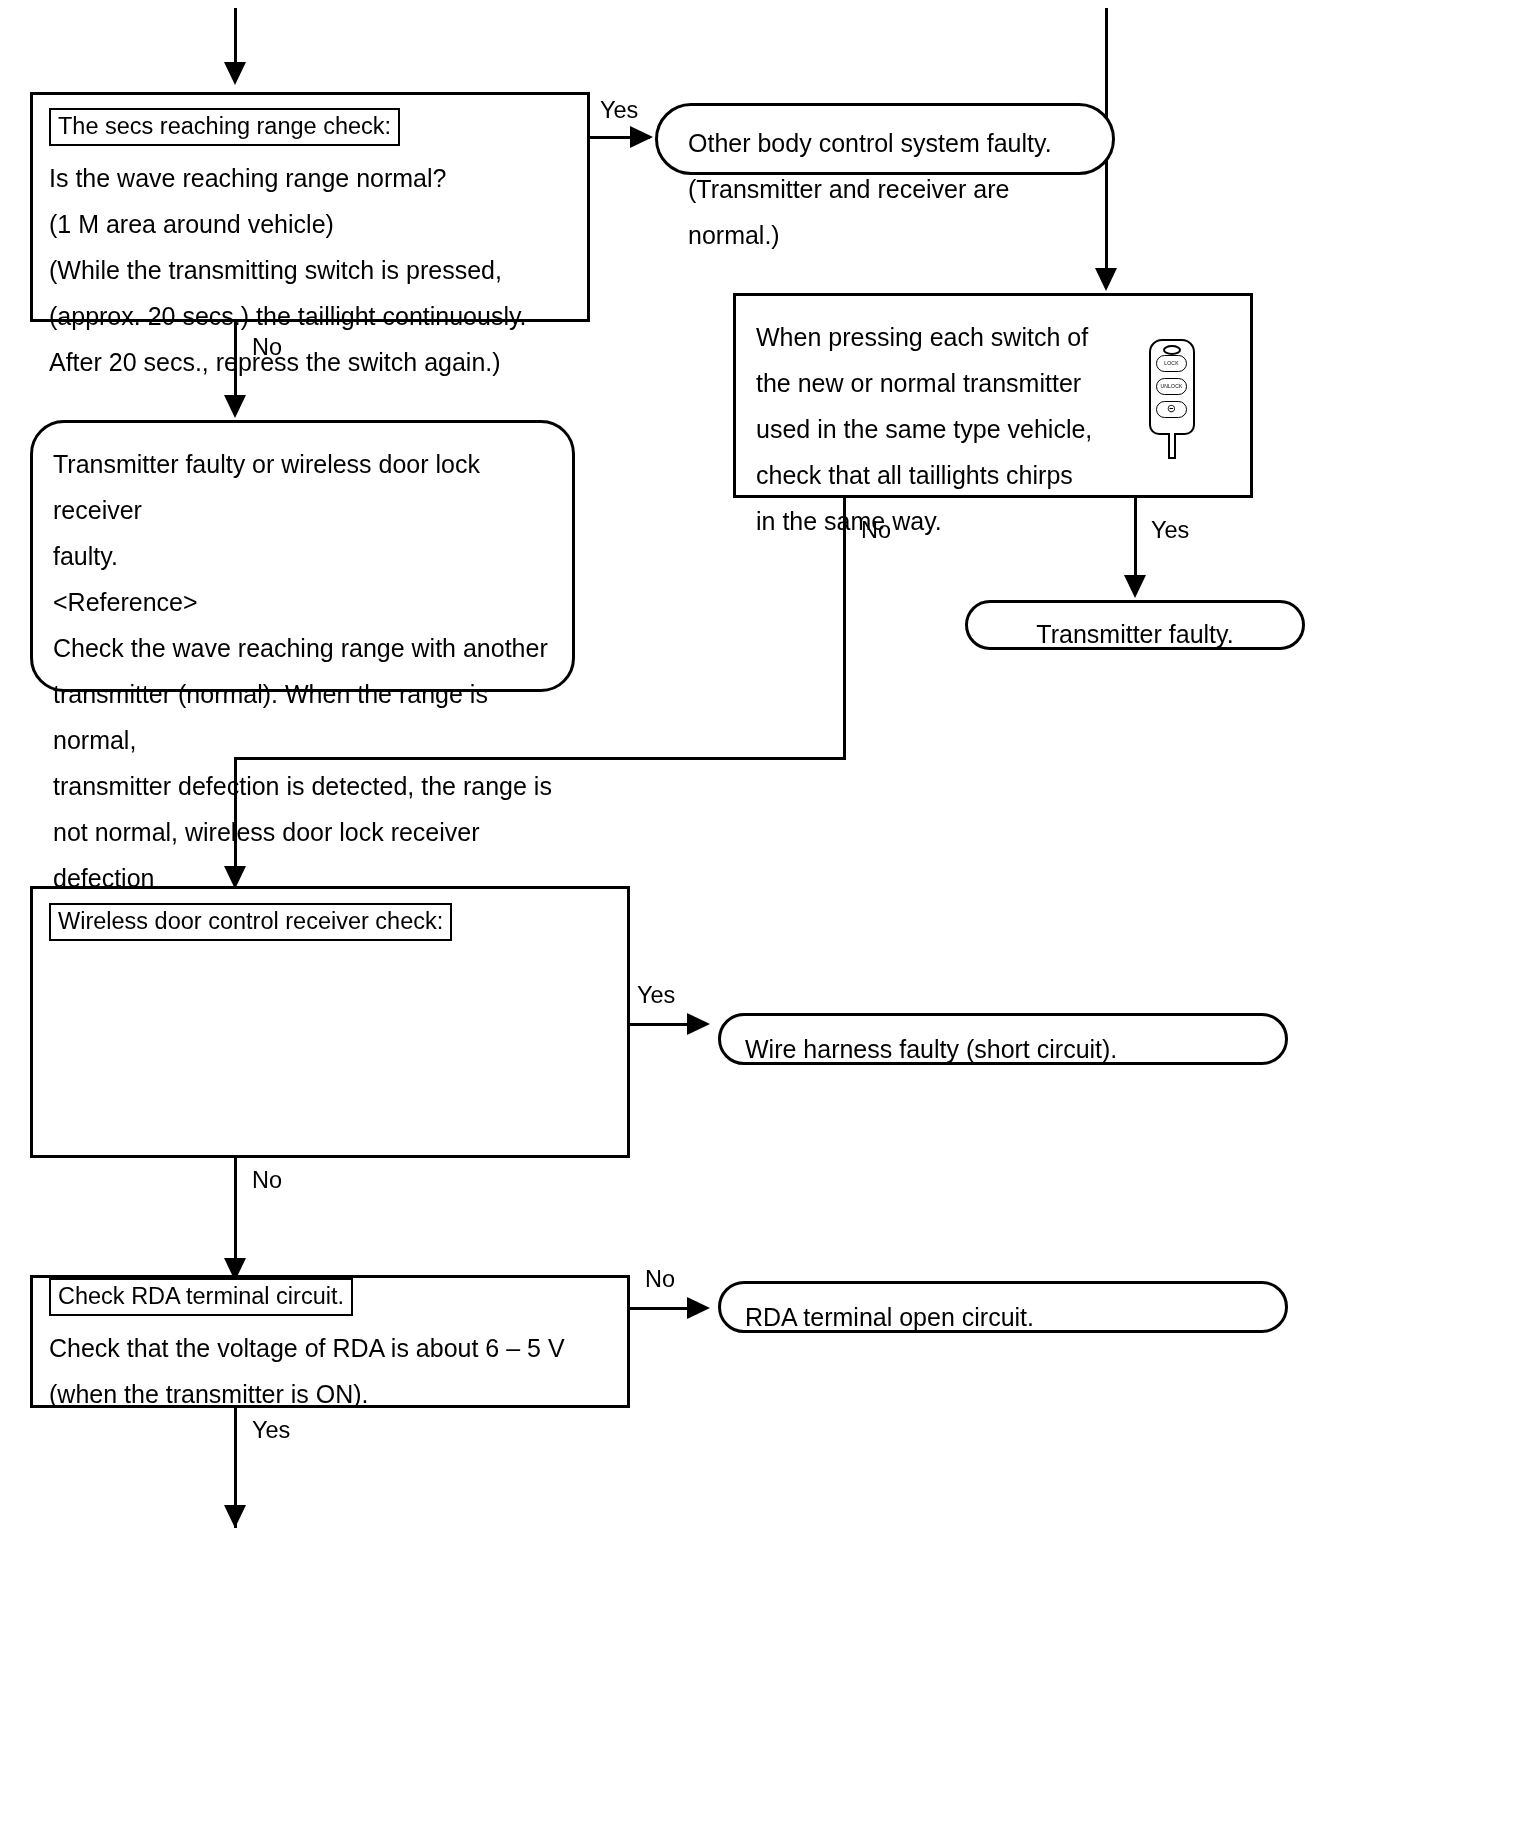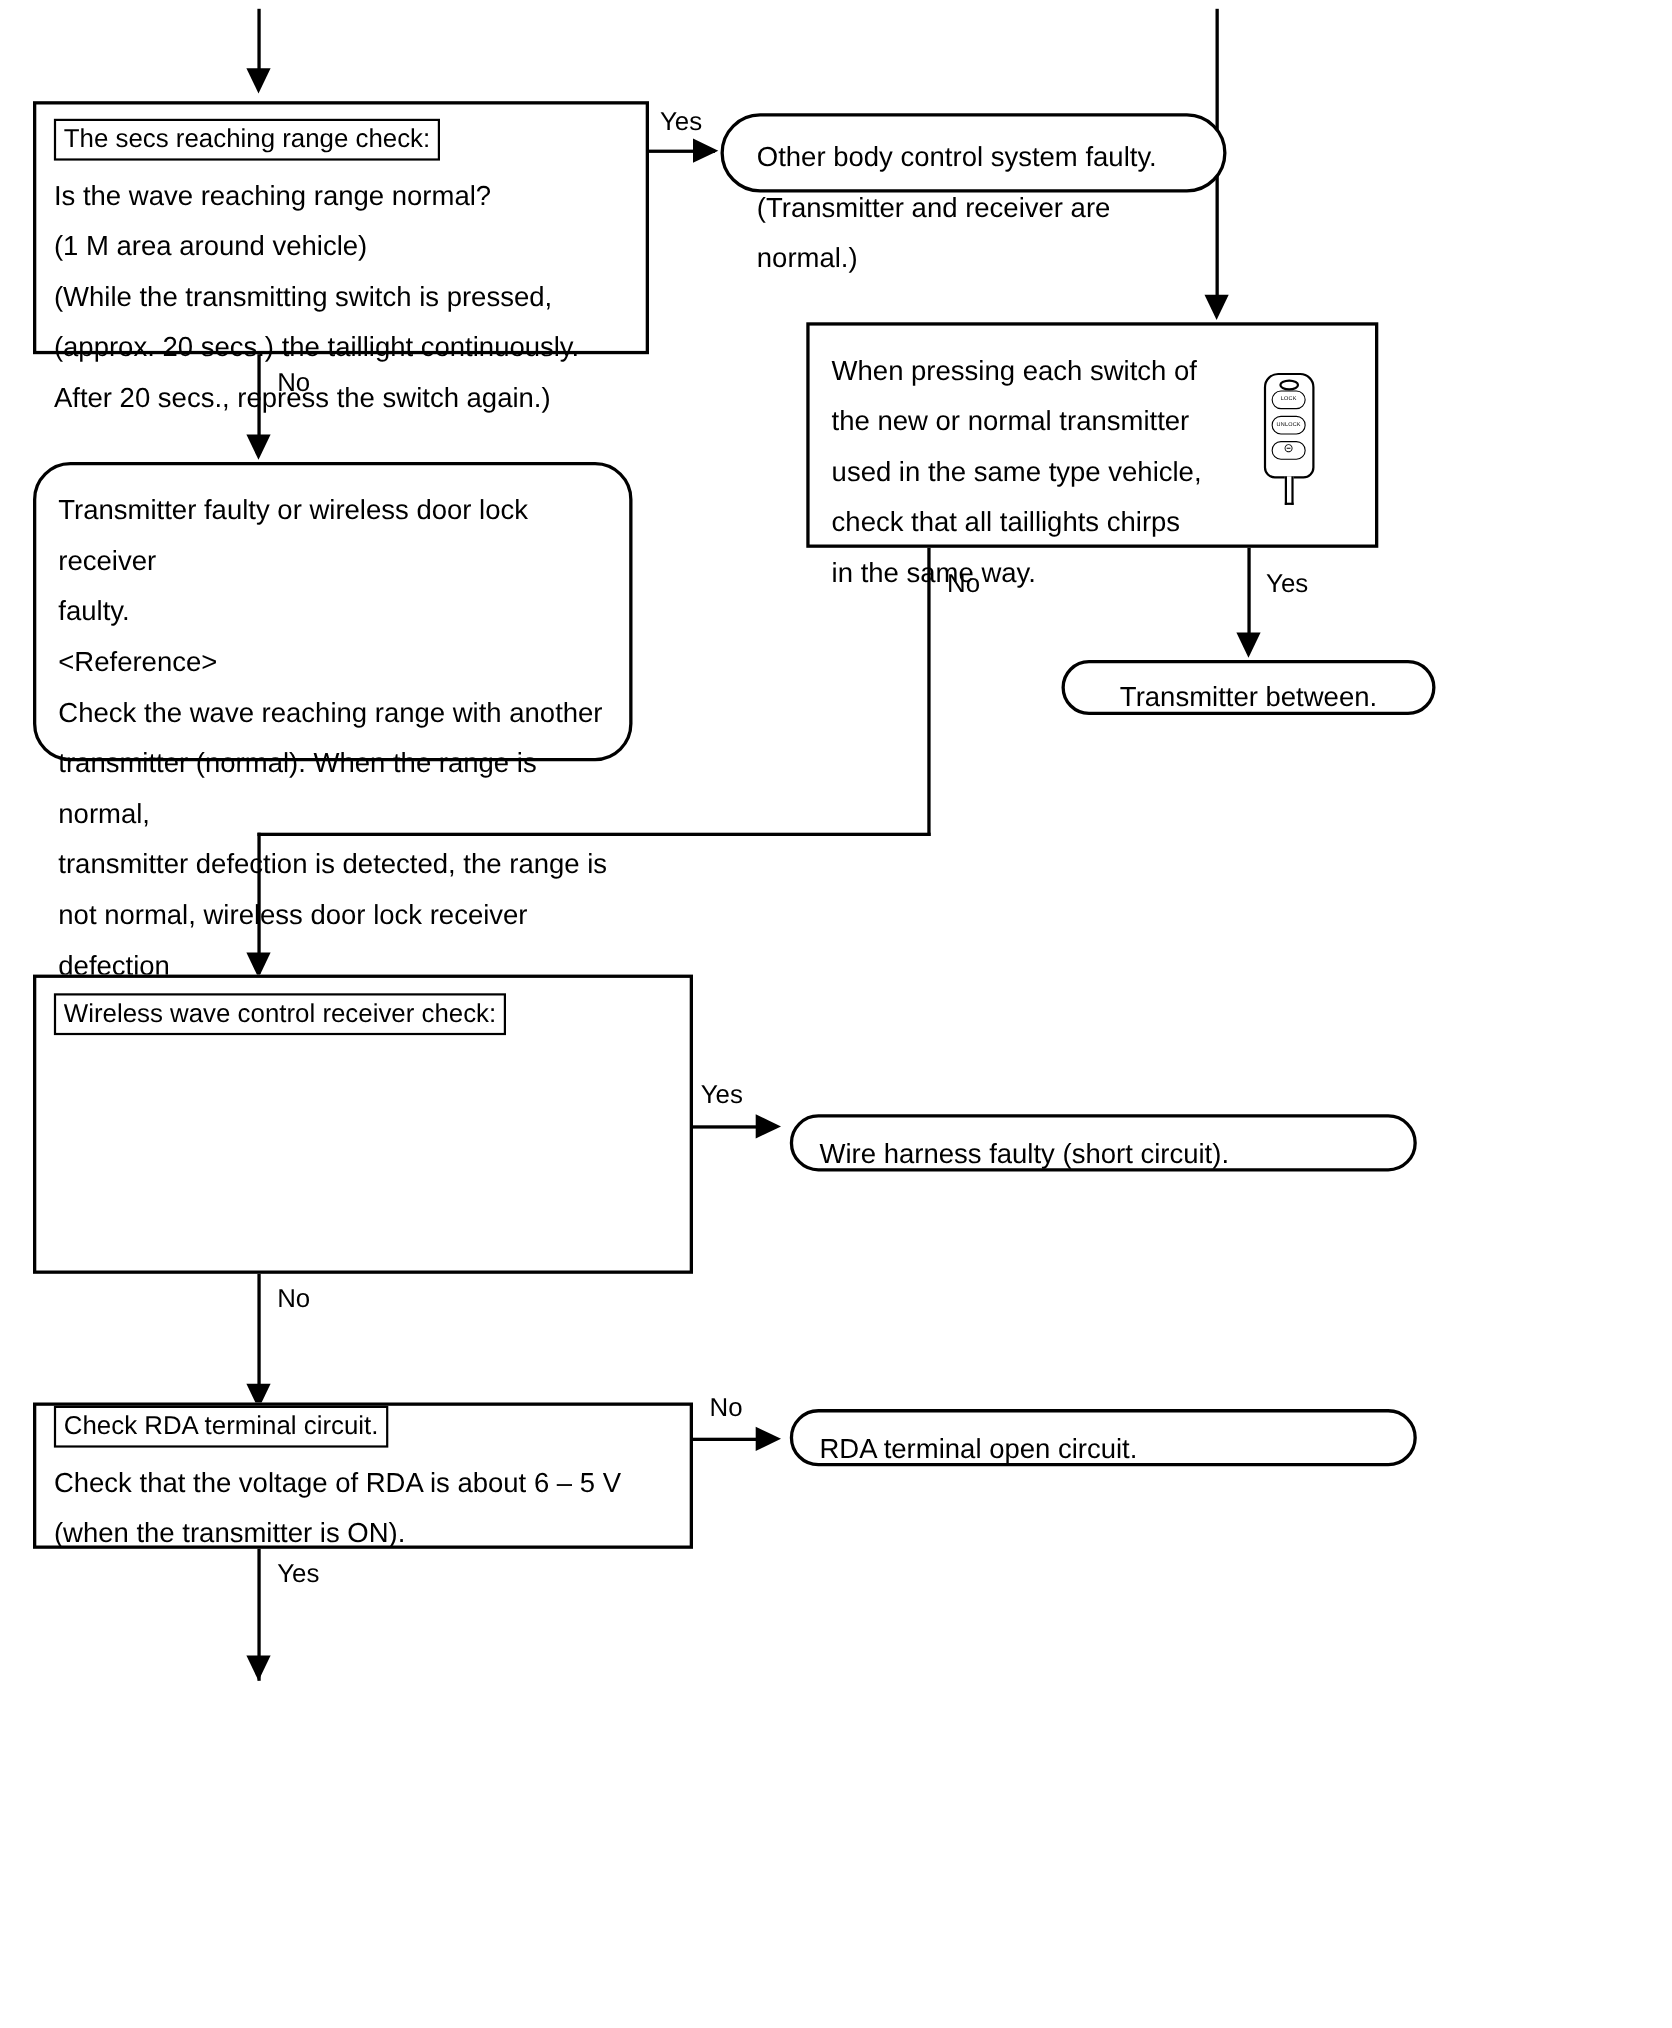--- a/index.html
+++ b/index.html
@@ -196,40 +196,40 @@
   <div class="vline" style="left:234px; top:757px; height:128px;"></div>
   <div class="arrow-down" style="left:224px; top:866px;"></div>
   <div class="edge-label" style="left:861px; top:518px;">No</div>
 
   <div class="vline" style="left:1134px; top:498px; height:88px;"></div>
   <div class="arrow-down" style="left:1124px; top:575px;"></div>
   <div class="edge-label" style="left:1151px; top:518px;">Yes</div>
 
   <div class="node round" style="left:965px; top:600px; width:340px; height:50px; border-radius:26px;">
     <div style="text-align:center; padding-top:8px;">
-      <span class="body">Transmitter between.</span>
+      <span class="body">Transmitter faulty.</span>
     </div>
   </div>
 
   <div class="node round" style="left:30px; top:420px; width:545px; height:272px; border-radius:34px;">
     <div class="pad" style="padding-top:18px; padding-left:20px;">
       <div class="body">Transmitter faulty or wireless door lock receiver
 faulty.
 &lt;Reference&gt;
 Check the wave reaching range with another
 transmitter (normal). When the range is normal,
 transmitter defection is detected, the range is
 not normal, wireless door lock receiver defection
 is defected.</div>
     </div>
   </div>
 
   <div class="node" style="left:30px; top:886px; width:600px; height:272px;">
     <div class="pad" style="padding-top:14px;">
-      <div class="title-tag">Wireless wave control receiver check:</div>
+      <div class="title-tag">Wireless door control receiver check:</div>
     </div>
   </div>
 
   <div class="hline" style="left:630px; top:1023px; width:75px;"></div>
   <div class="arrow-right" style="left:687px; top:1013px;"></div>
   <div class="edge-label" style="left:637px; top:983px;">Yes</div>
 
   <div class="node round" style="left:718px; top:997px; width:570px; height:52px; border-radius:27px;margin-top:16px;">
     <div style="padding:10px 0 0 24px;">
       <span class="body">Wire harness faulty (short circuit).</span>

